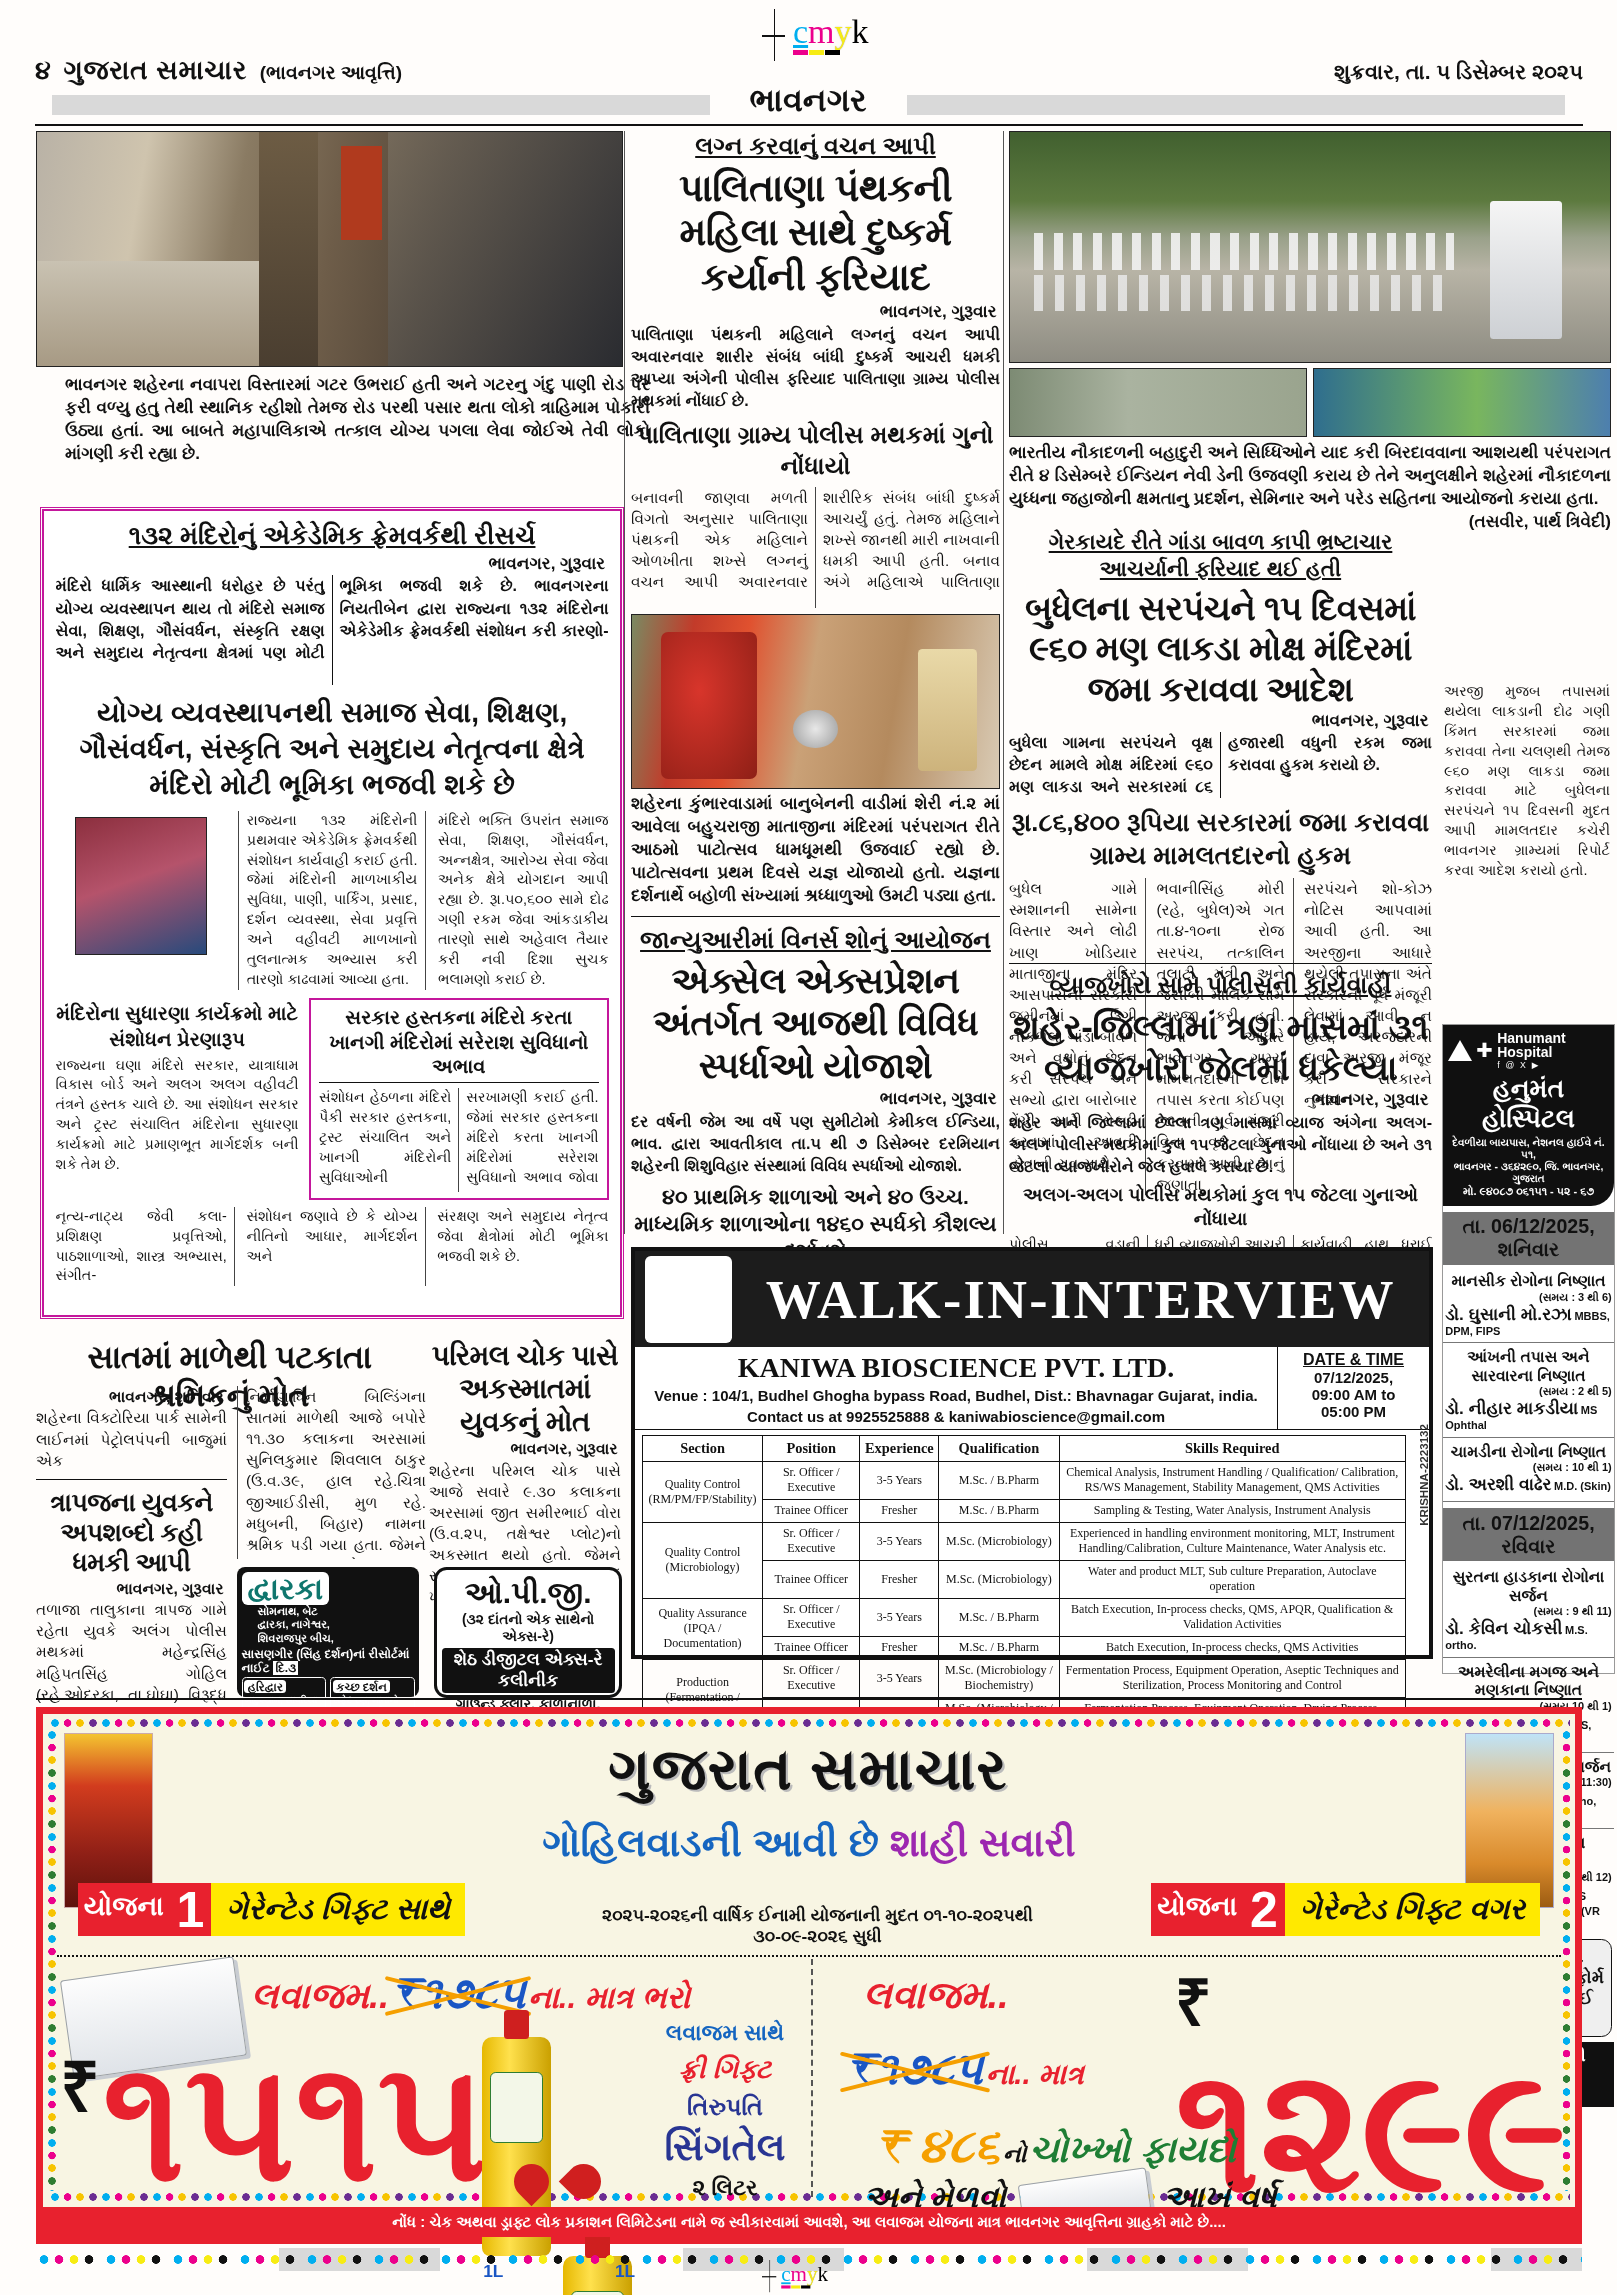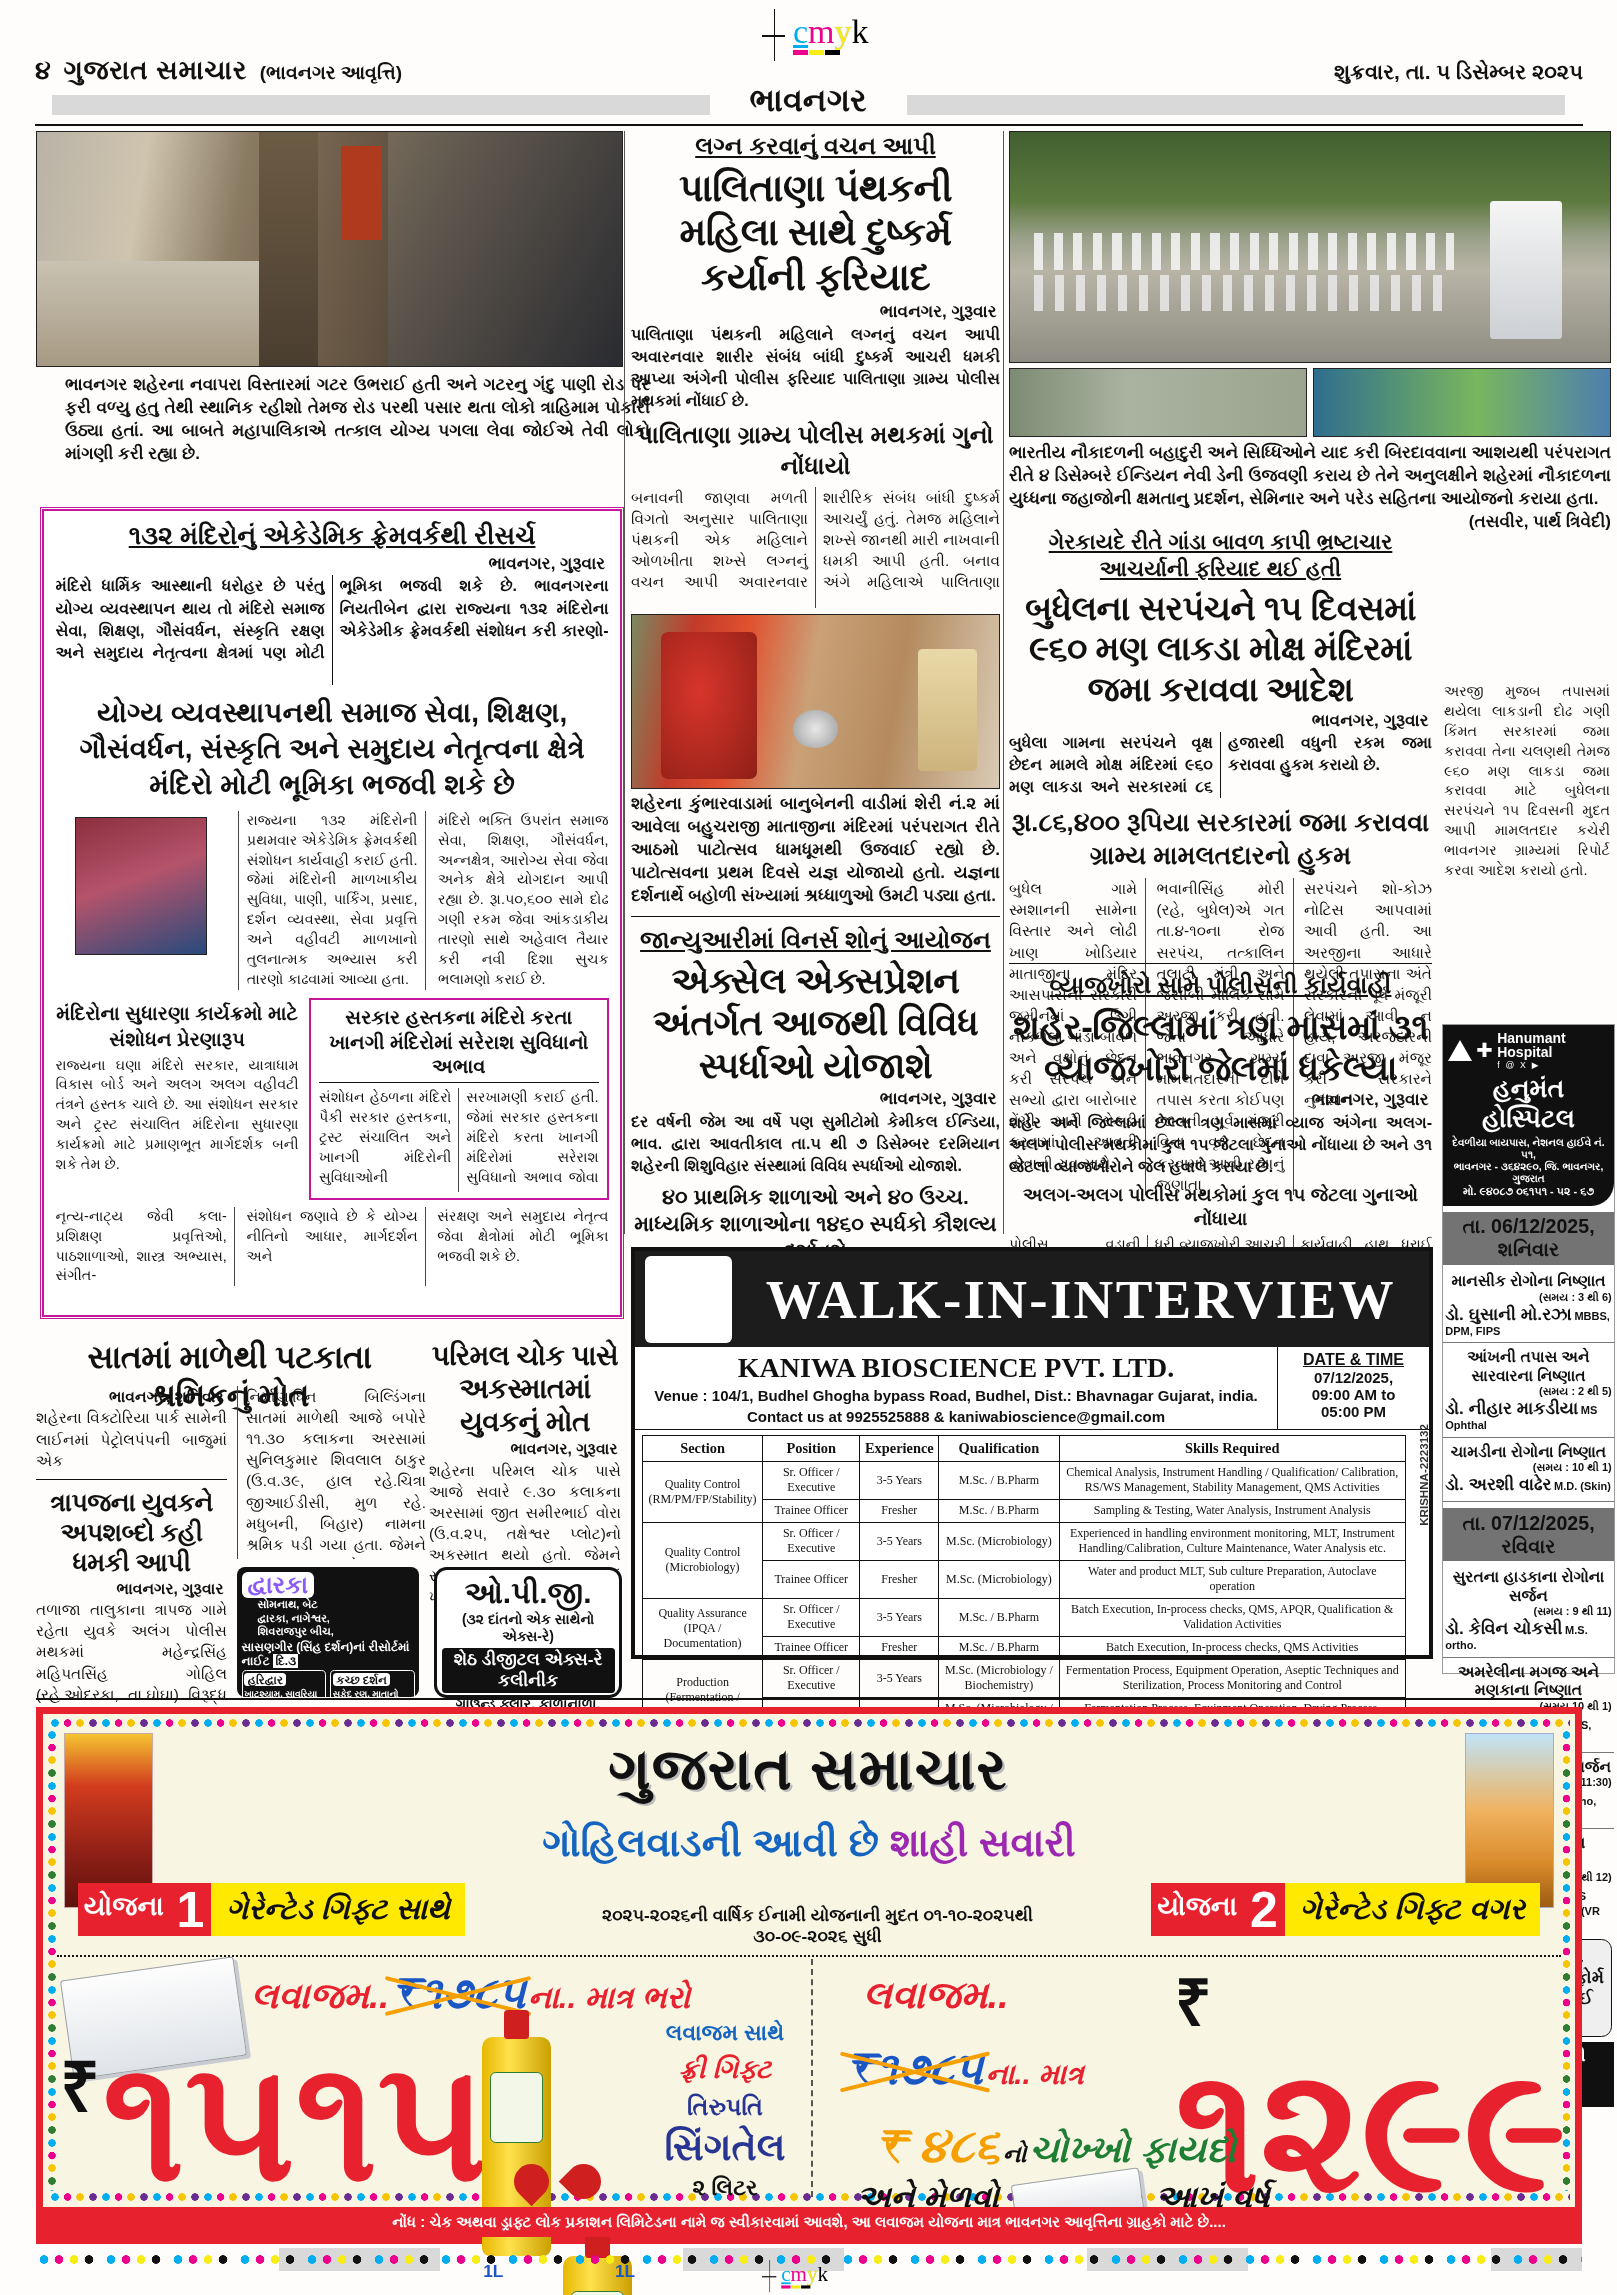--- a/index.html
+++ b/index.html
@@ -59,21 +59,21 @@
   .hosp{background:#fff;border:0.6px solid #999;font-family:"Liberation Sans",sans-serif;}
   .hosp-head{background:#101010;color:#fff;border-radius:0 0 23px 0;padding:5.8px 4.6px 8px;}
   .hosp-day{background:#737373;font-weight:900;text-align:center;font-size:19.6px;padding:3.5px 1.2px;margin:5.8px 0 2.3px;}
   .hosp-entry{border-bottom:1.2px solid #777;padding:4.6px 2.3px 5.8px;}
   .hosp-spec{font-weight:900;font-size:15.6px;text-align:center;line-height:1.2;}
   .hosp-doc{font-weight:900;font-size:17.3px;}
   .hosp-cred{font-size:11px;font-weight:700;}
   .hosp-time{font-size:11px;font-weight:700;text-align:right;}
   
   .dwarka{background:#111;color:#fff;border-radius:8px;padding:4.6px;font-size:11.6px;}
-  .dwk-title{background:#fff;color:#8b5cf6;font-weight:900;font-size:24px;border-radius:5.8px;
+  .dwk-title{background:#fff;color:#0f766e;font-weight:900;font-size:30px;border-radius:5.8px;
              display:inline-block;padding:0 5.8px;line-height:1.1;}
   .opg{border:3.5px solid #111;border-radius:12.7px;padding:5.8px 4.6px;background:#fff;text-align:center;}
   
   .bottom-ad{background:#f8f5e3;border:7px solid #e8212e;}
   .dotstrip{position:absolute;background-image:
       radial-gradient(circle 4px at 7px 50%,#00aeef 3.5px,transparent 4px),
       radial-gradient(circle 4px at 19.6px 50%,#ec008c 3.5px,transparent 4px),
       radial-gradient(circle 4px at 32px 50%,#f7c400 3.5px,transparent 4px),
       radial-gradient(circle 4px at 45px 50%,#6a2c91 3.5px,transparent 4px);
       background-size:51px 100%;background-repeat:repeat-x;height:10.4px;}
@@ -523,21 +523,21 @@
     <div class="abs" style="left:1132px;top:243px;">
       <span style="font-size:64px;font-weight:900;color:#111;vertical-align:top;">₹</span>
       <span style="font-size:173px;font-weight:900;color:#e8212e;line-height:1;">૧૨૯૯</span>
     </div>
     <div class="abs" style="left:832px;top:404px;font-style:italic;">
       <span style="color:#f59f00;font-weight:900;font-size:47px;">₹ ૪૮૬</span>
       <span style="color:#111;font-weight:900;font-size:24px;">નો</span>
       <span style="color:#1e7e34;font-weight:900;font-size:37px;">ચોખ્ખો ફાયદો</span>
     </div>
     <div class="abs" style="left:814px;top:462px;font-style:italic;display:flex;align-items:center;gap:14px;">
-      <span style="color:#111;font-weight:900;font-size:32px;">અને મેળવો</span>
+      <span style="color:#111;font-weight:900;font-size:32px;margin-left:7px;">અને મેળવો</span>
       <span class="np-img" style="display:inline-block;width:127px;height:40px;"></span>
       <span style="color:#111;font-weight:900;font-size:32px;">આખું વર્ષ</span>
     </div>
 
     <div class="abs ctr" style="left:0;right:0;bottom:0;height:30px;background:#e8212e;color:#fff;font-weight:700;font-size:15px;line-height:30px;">નોંધ : ચેક અથવા ડ્રાફ્ટ લોક પ્રકાશન લિમિટેડના નામે જ સ્વીકારવામાં આવશે, આ લવાજમ યોજના માત્ર ભાવનગર આવૃત્તિના ગ્રાહકો માટે છે....</div>
   </div>
 
   <div class="abs calib" style="left:36px;top:2248px;width:1546px;height:23px;"></div>
   <div class="abs cmyk-mark" style="left:762px;top:2260px;transform:scale(0.62);transform-origin:top left;">
     <span class="cmyk-plus"></span>

